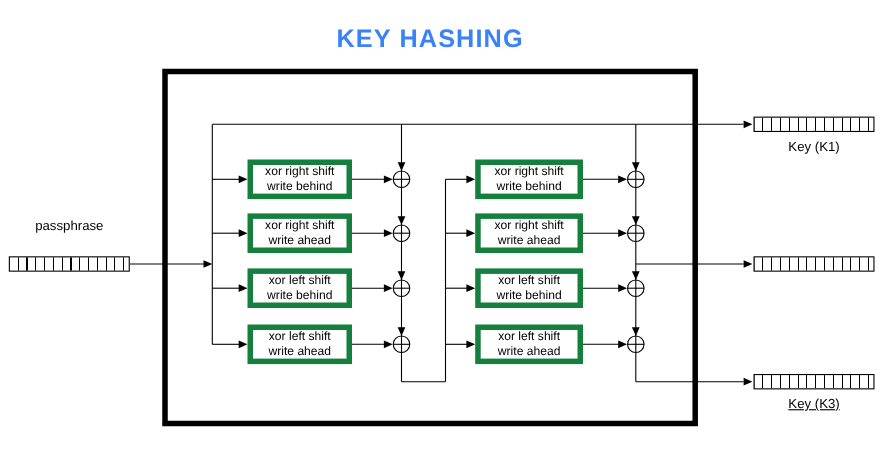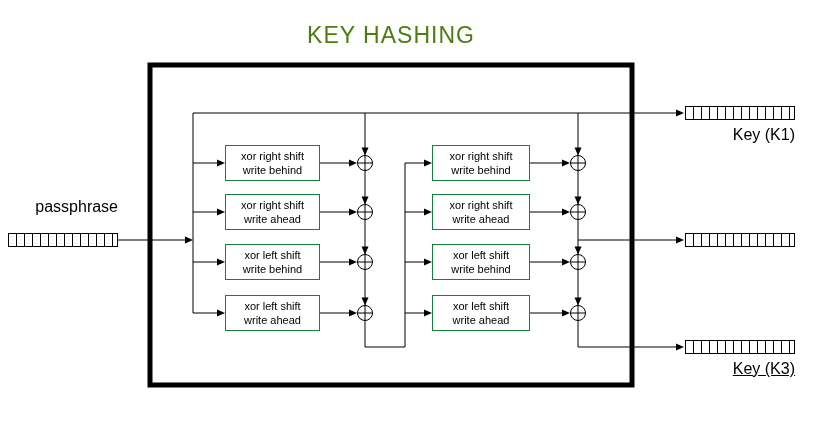--- a/index.html
+++ b/index.html
@@ -2,34 +2,34 @@
 <html><head>
 <meta charset="utf-8">
 <style>
   html, body { margin:0; padding:0; background:#ffffff; }
   .canvas {
     position:relative; width:813px; height:421px; background:#ffffff;
     font-family:"Liberation Sans", sans-serif; color:#000; overflow:hidden;
   }
   .title {
     position:absolute; left:148px; top:22px; width:486px;
-    font-size:23px; letter-spacing:1px; text-align:center; color:#4d7c0f;
+    font-size:23px; letter-spacing:1px; text-align:center; color:#3b82f6;font-weight:bold;
   }
   svg.wires { position:absolute; left:0; top:0; }
   .opbox {
-    position:absolute; box-sizing:border-box; border:1px solid #15803d; background:#fff;
+    position:absolute; box-sizing:border-box; border:5px solid #15803d; background:#fff;
     display:flex; flex-direction:column; justify-content:center; align-items:center;
     font-size:11px; line-height:14px; text-align:center;
   }
   .tape {
     position:absolute; box-sizing:border-box; height:14px; width:110px;
     border:1px solid #000; background-color:#fff;
     background-image:repeating-linear-gradient(90deg, transparent 0, transparent 7px, #000 7px, #000 8px);
   }
-  .lbl { position:absolute; width:110px; font-size:16px; text-align:right; }
+  .lbl { position:absolute; width:110px; font-size:12px; text-align:center; }
 </style>
 </head>
 <body>
 
 <div class="canvas">
 
   <div class="title">KEY HASHING</div>
 
   <svg class="wires" width="813" height="421" viewBox="0 0 813 421">
 

